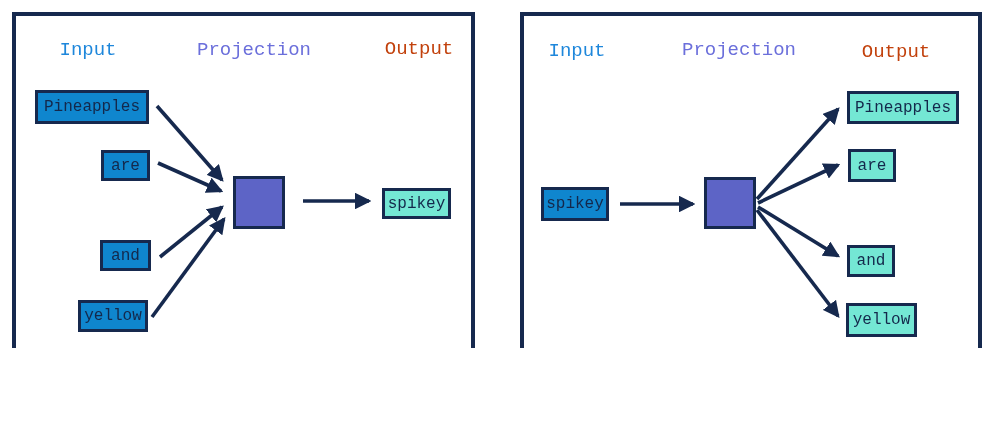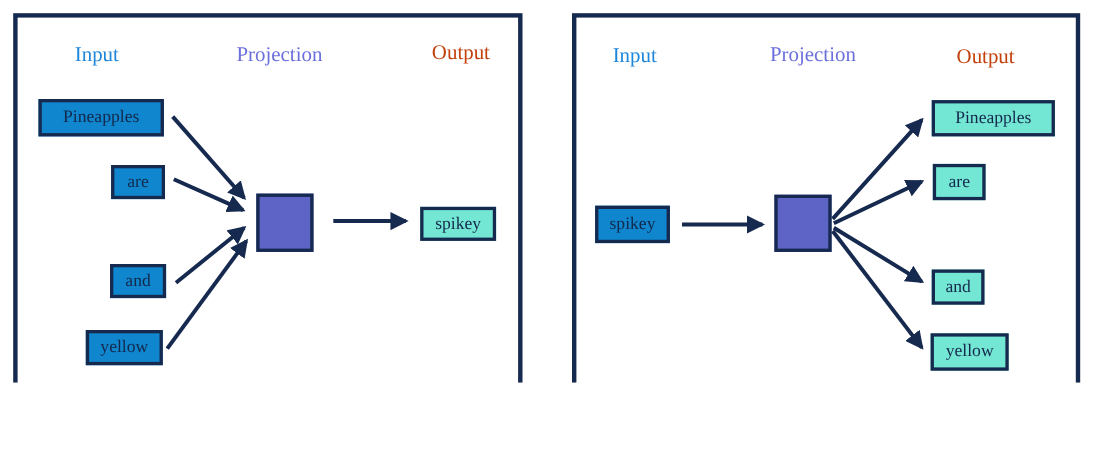--- a/index.html
+++ b/index.html
@@ -1,18 +1,18 @@
 <!DOCTYPE html>
 <html><head>
 <meta charset="utf-8">
 <style>
   html,body{margin:0;padding:0;background:#ffffff;}
   .stage{
     position:relative;width:999px;height:348px;background:#ffffff;
-    font-family:Liberation Serif, serif;overflow:hidden;
+    font-family:Liberation Mono, monospace;overflow:hidden;
   }
   .panel{
     position:absolute;box-sizing:border-box;
     border:4px solid #16294E;background:#ffffff;
   }
   .panel-left{left:12px;top:12px;width:463px;height:362px;}
   .panel-right{left:520px;top:12px;width:462px;height:365px;}
   .col-label{
     position:absolute;transform:translate(-50%,-50%);
     font-size:19px;font-weight:400;white-space:nowrap;

